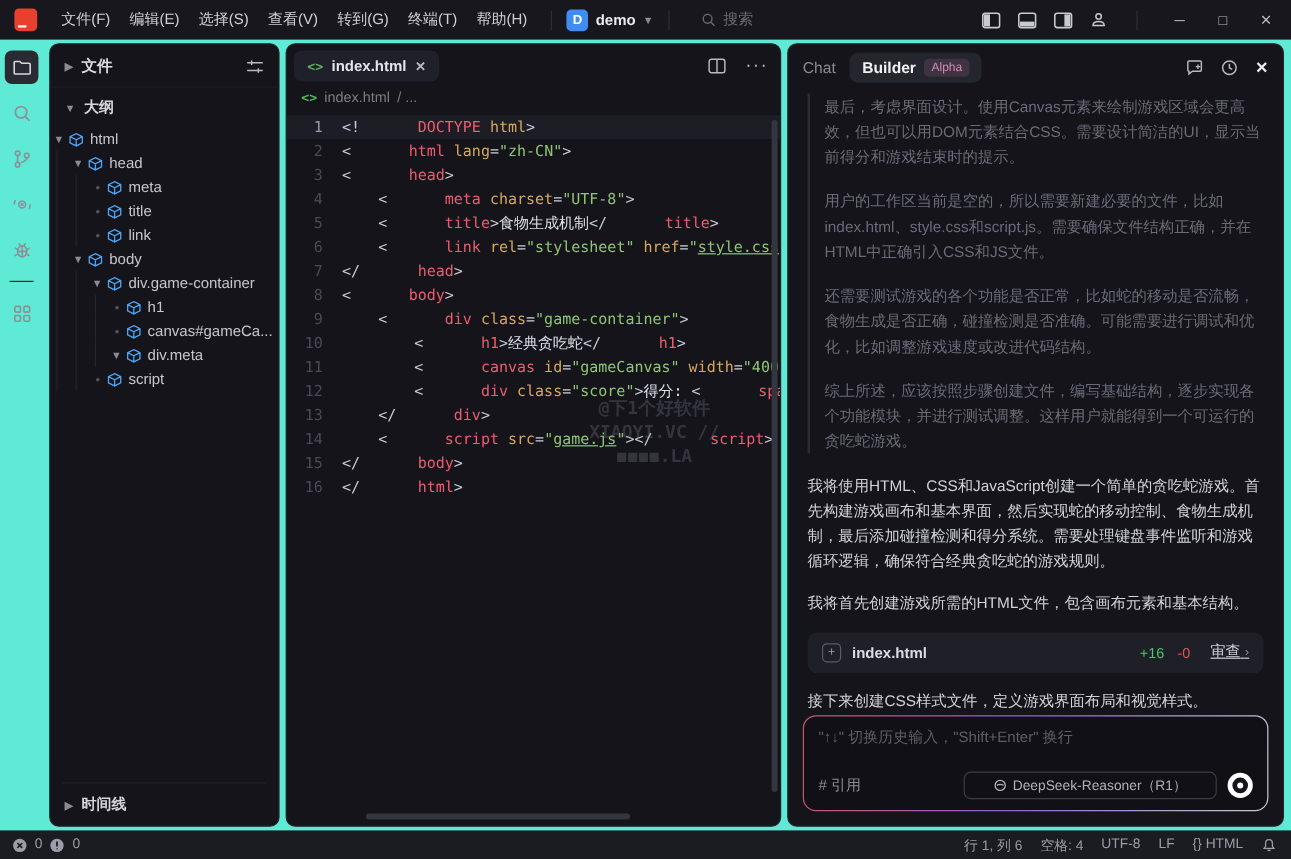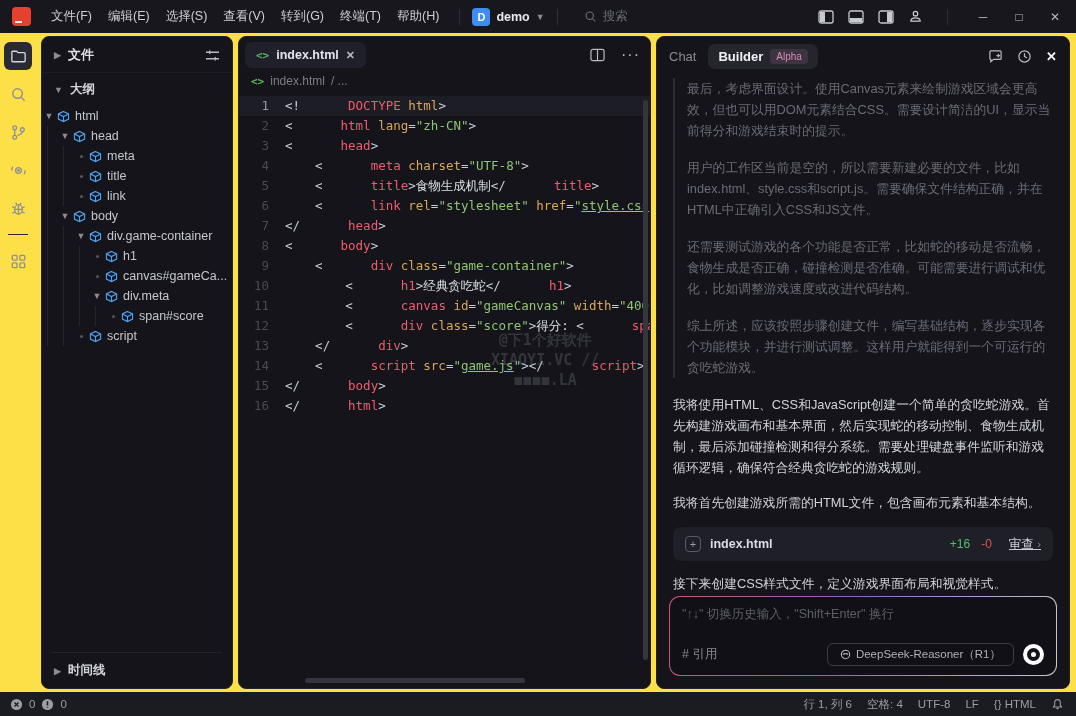--- a/index.html
+++ b/index.html
@@ -1,17 +1,17 @@
 <!DOCTYPE html>
 <html style="--c-tag: #ee5d6f; --c-attr: #d7a85c; --c-string: #8fc573; --c-accent: #3f8cf3; --c-added: #4cc36a; --c-removed: #e05555; --c-alpha: #d68bb6;"><head>
 <meta charset="utf-8">
 <style>
   * { margin:0; padding:0; box-sizing:border-box; }
   html,body { background:#000; }
-  .app{ width:1076px; height:716px; background:#fde047; display:flex; flex-direction:column;
+  .app{ width:1076px; height:716px; background:#5eead4; display:flex; flex-direction:column;
         font-family:"Liberation Sans", sans-serif; color:#c9c9d2; overflow:hidden; }
 
   
   .titlebar{ height:33px; background:#17171d; display:flex; align-items:center;
              justify-content:space-between; padding:0 10px 0 12px; flex:0 0 auto; }
   .tb-left{ display:flex; align-items:center; gap:2px; }
   .logo{ width:19px; height:19px; background:#e8402e; border-radius:4px; margin-right:10px; position:relative; }
   .logo::after{ content:""; position:absolute; left:3px; bottom:3px; width:7px; height:2px; background:#fff; opacity:.9; }
   .menu-item{ font-size:12.5px; color:#cfcfd6; padding:4px 8px; border-radius:4px; cursor:default; }
   .tb-div{ width:1px; height:16px; background:#2e2e38; margin:0 10px; }
@@ -95,21 +95,21 @@
                background:linear-gradient(105deg,#c9556b,#8f62c9 45%,#c9cad4); }
   .input-inner{ border-radius:10px; background:#101016; padding:10px 12px 9px; height:78px;
                 display:flex; flex-direction:column; justify-content:space-between; }
   .chat-input{ background:transparent; border:none; outline:none; font-size:12.5px; color:#d0d0da; width:100%;
                font-family:"Liberation Sans", sans-serif; }
   .chat-input::placeholder{ color:#5e5e6a; }
   .input-bottom{ display:flex; align-items:center; justify-content:space-between; }
   .ref-label{ font-size:12.5px; color:#8a8a95; }
   .input-right{ display:flex; align-items:center; gap:9px; }
   .model-pill{ display:flex; align-items:center; gap:5px; border:1px solid #3c3c46; border-radius:6px;
-               padding:3px 12px; font-size:11.5px; color:#b0b0bc; }
+               padding:3px 24px; font-size:11.5px; color:#b0b0bc; }
   .stop-btn{ width:21px; height:21px; border-radius:50%; background:#fff; display:flex; align-items:center; justify-content:center; }
   .stop-btn .in{ width:13px; height:13px; border-radius:50%; background:#14141a; display:flex; align-items:center; justify-content:center; }
   .stop-btn .in2{ width:5px; height:5px; border-radius:50%; background:#fff; }
 
   
   .statusbar{ height:24px; background:#1b1b22; display:flex; align-items:center; justify-content:space-between;
               padding:0 12px 0 10px; font-size:11.5px; color:#9d9da8; flex:0 0 auto; }
   .sb-left,.sb-right{ display:flex; align-items:center; gap:6px; }
   .sb-right{ gap:15px; }
   .stat-item{ white-space:nowrap; }
@@ -317,31 +317,20 @@
             <span class="indent"></span>
             <span class="tw">▼</span>
             <svg class="cube" width="13" height="13" viewBox="0 0 14 14" fill="none" stroke="#4da3f5" stroke-width="1.2">
               <path d="M7 1.5 L12.5 4.2 V9.8 L7 12.5 L1.5 9.8 V4.2 Z M1.5 4.2 L7 7 L12.5 4.2 M7 7 V12.5"></path>
             </svg>
             <span>div.meta</span>
           </div>
           <div class="tree-row">
             <span class="indent"></span>
             <span class="indent"></span>
-            <span class="indent"></span>
-            <span class="indent"></span>
-            <span class="tw"><span class="dot"></span></span>
-            <svg class="cube" width="13" height="13" viewBox="0 0 14 14" fill="none" stroke="#4da3f5" stroke-width="1.2">
-              <path d="M7 1.5 L12.5 4.2 V9.8 L7 12.5 L1.5 9.8 V4.2 Z M1.5 4.2 L7 7 L12.5 4.2 M7 7 V12.5"></path>
-            </svg>
-            <span>span#score</span>
-          </div>
-          <div class="tree-row">
-            <span class="indent"></span>
-            <span class="indent"></span>
             <span class="tw"><span class="dot"></span></span>
             <svg class="cube" width="13" height="13" viewBox="0 0 14 14" fill="none" stroke="#4da3f5" stroke-width="1.2">
               <path d="M7 1.5 L12.5 4.2 V9.8 L7 12.5 L1.5 9.8 V4.2 Z M1.5 4.2 L7 7 L12.5 4.2 M7 7 V12.5"></path>
             </svg>
             <span>script</span>
           </div>
         </div>
       <div class="sb-footer">
         <div class="row">
           <span class="chev">▶</span>

